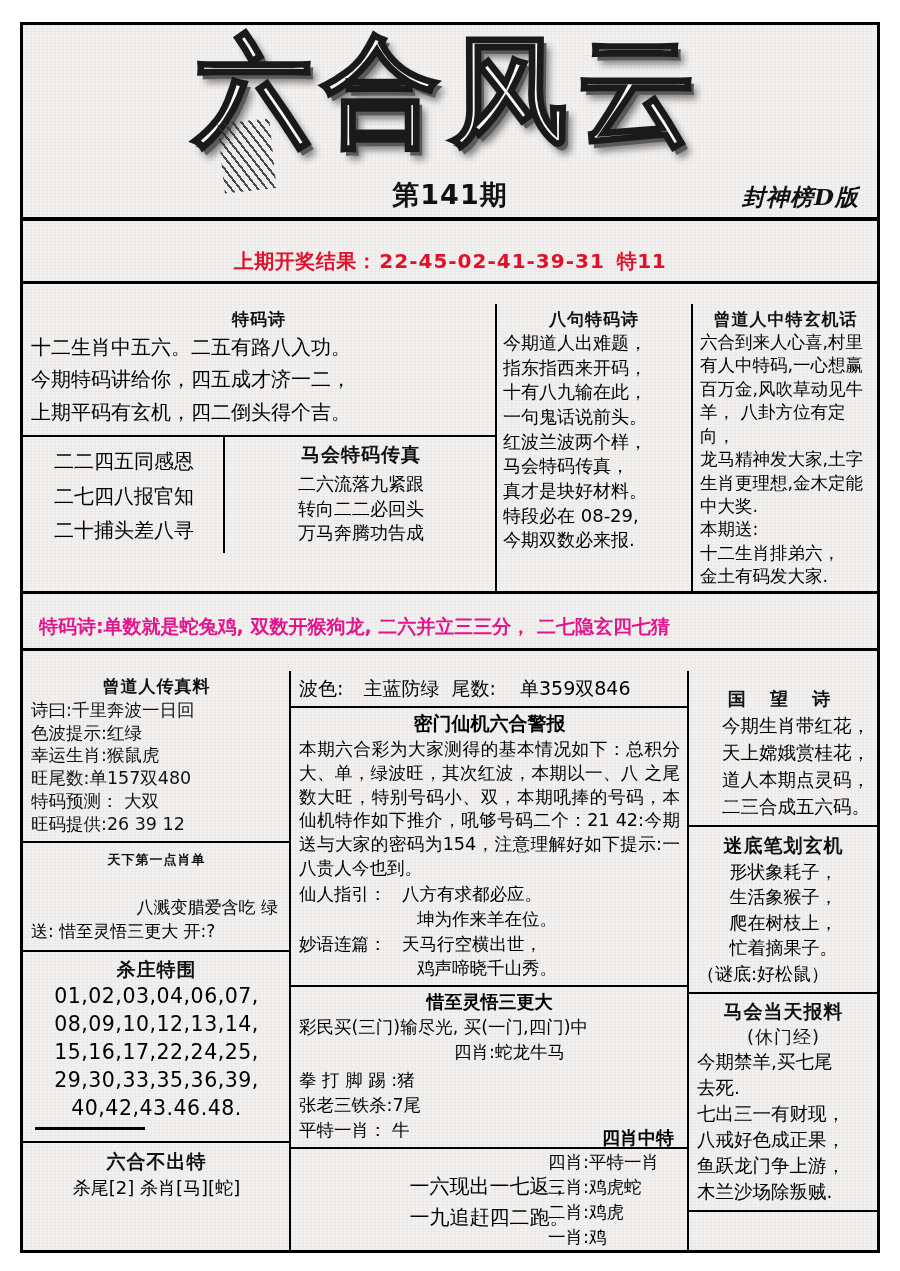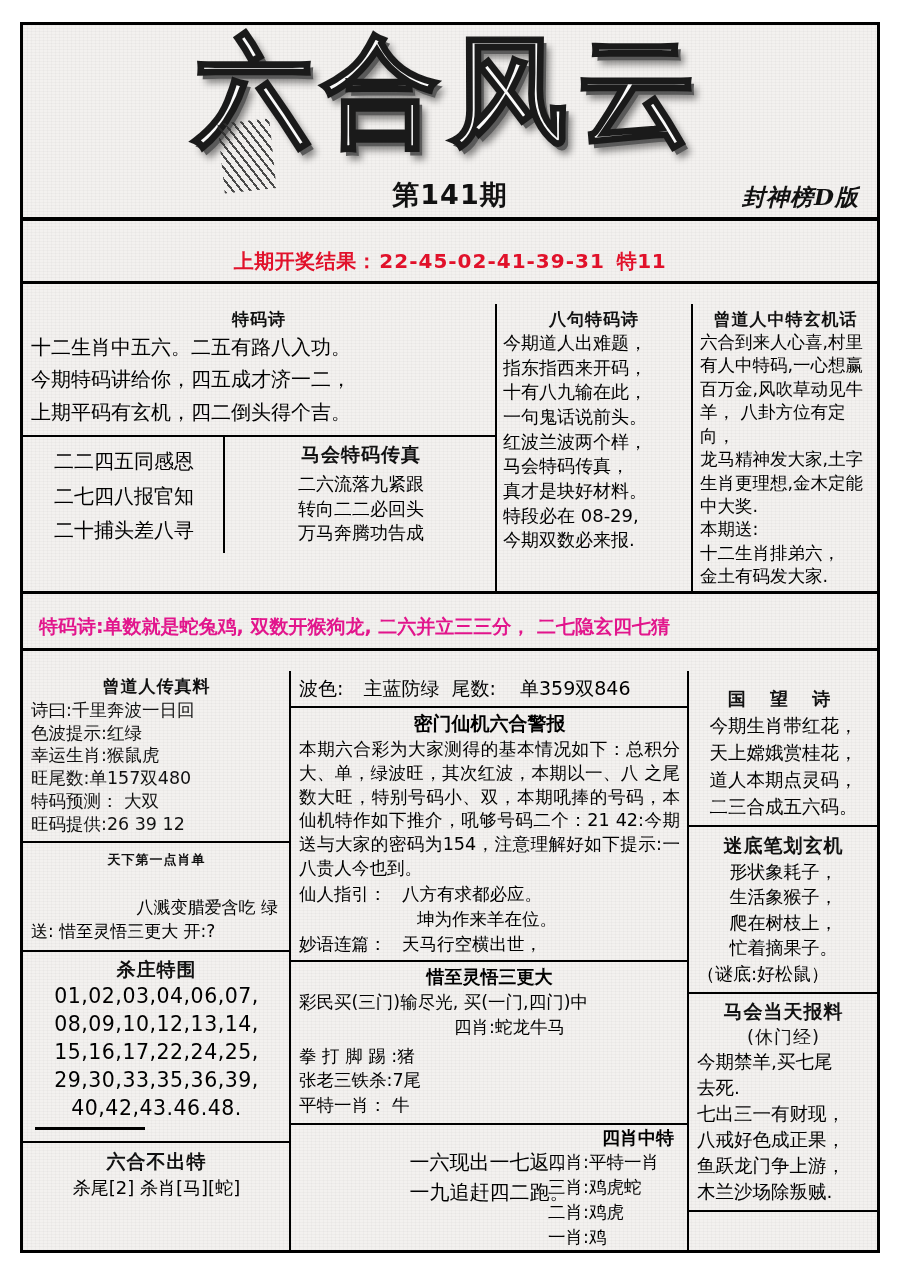--- a/index.html
+++ b/index.html
@@ -142,21 +142,21 @@
     width:110px;height:0;border-top:3px solid #000;margin:4px 0 6px 4px;
   }
   .mini{font-size:17px;line-height:1.4;}
 
   .mm-title{text-align:center;font-weight:bold;font-size:19px;padding-bottom:1px;}
   .mm-body{font-size:17.6px;line-height:1.345;text-align:justify;text-align-last:left;}
 
   .jp-line{font-size:17.5px;line-height:1.41;}
   .jp-ctr{text-align:center;}
 
-  .gw{font-size:18.5px;line-height:1.46;text-align:center;}
+  .gw{font-size:18.5px;line-height:1.46;text-align:right;}
   .md{font-size:18px;line-height:1.42;text-align:center;}
   .mh{font-size:18.5px;line-height:1.4;}
 
   .four{font-size:17.5px;line-height:1.42;}
   .four-hd{text-align:center;font-weight:bold;font-size:18px;}
   .bot-left-poem{font-size:20px;line-height:1.52;text-align:center;}
 </style>
 </head>
 <body>
 
@@ -282,20 +282,21 @@
         <div class="mm-body">本期六合彩为大家测得的基本情况如下：总积分大、单，绿波旺，其次红波，本期以一、八 之尾数大旺，特别号码小、双，本期吼捧的号码，本仙机特作如下推介，吼够号码二个：21 42:今期送与大家的密码为154，注意理解好如下提示:一八贵人今也到。</div>
         <div class="jp-line" style="margin-top:2px;">
           <span>仙人指引：</span>
           <span style="margin-left:10px;">八方有求都必应。</span>
         </div>
         <div class="jp-line" style="padding-left:118px;">坤为作来羊在位。</div>
         <div class="jp-line">
           <span>妙语连篇：</span>
           <span style="margin-left:10px;">天马行空横出世，</span>
         </div>
+        <div class="jp-line" style="padding-left:118px;">鸡声啼晓千山秀。</div>
       </div>
 
       <div class="pad bx-b" style="padding:3px 7px 5px 8px;">
         <div class="mm-title" style="font-size:18px;">惜至灵悟三更大</div>
         <div class="jp-line">彩民买(三门)输尽光, 买(一门,四门)中</div>
         <div class="jp-line jp-ctr" style="padding-left:40px;">四肖:蛇龙牛马</div>
         <div class="jp-line" style="padding-top:4px;">拳 打 脚 踢 :猪</div>
         <div class="jp-line">张老三铁杀:7尾</div>
         <div class="jp-line">平特一肖： 牛</div>
       </div>

